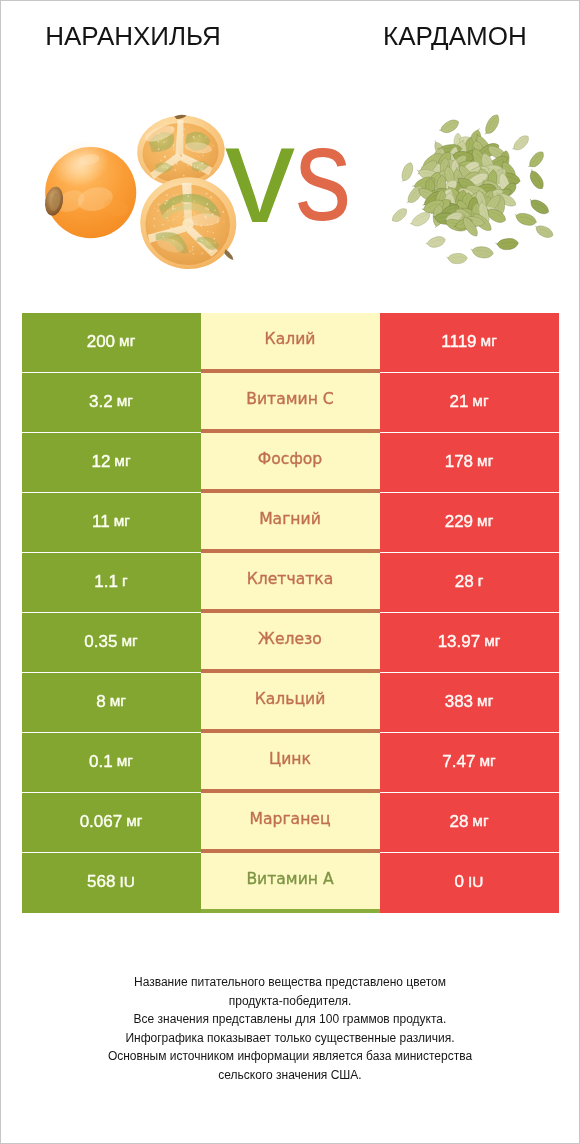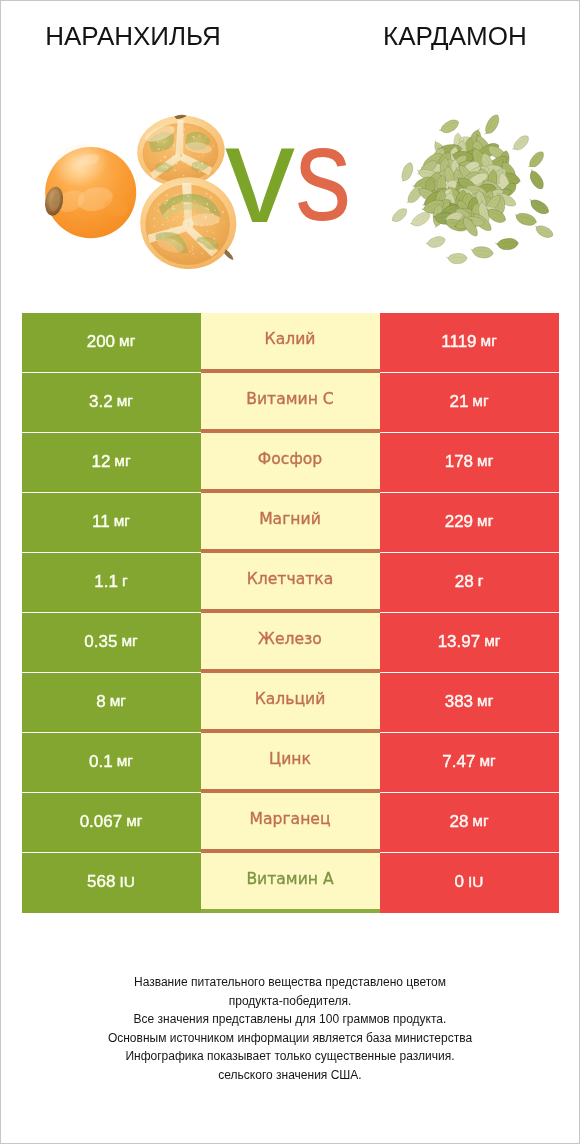--- a/index.html
+++ b/index.html
@@ -1045,17 +1045,17 @@
     <div class="cell right">
           <span class="num">0</span>
           <span class="unit">IU</span>
         </div>
   </div>
     </div>
   <div class="footer" id="footer">
       <div>Название питательного вещества представлено цветом</div>
       <div>продукта-победителя.</div>
       <div>Все значения представлены для 100 граммов продукта.</div>
+      <div>Инфографика показывает только существенные различия.</div>
       <div>Основным источником информации является база министерства</div>
-      <div>Инфографика показывает только существенные различия.</div>
       <div>сельского значения США.</div>
     </div>
 </div>
 
 </body></html>

